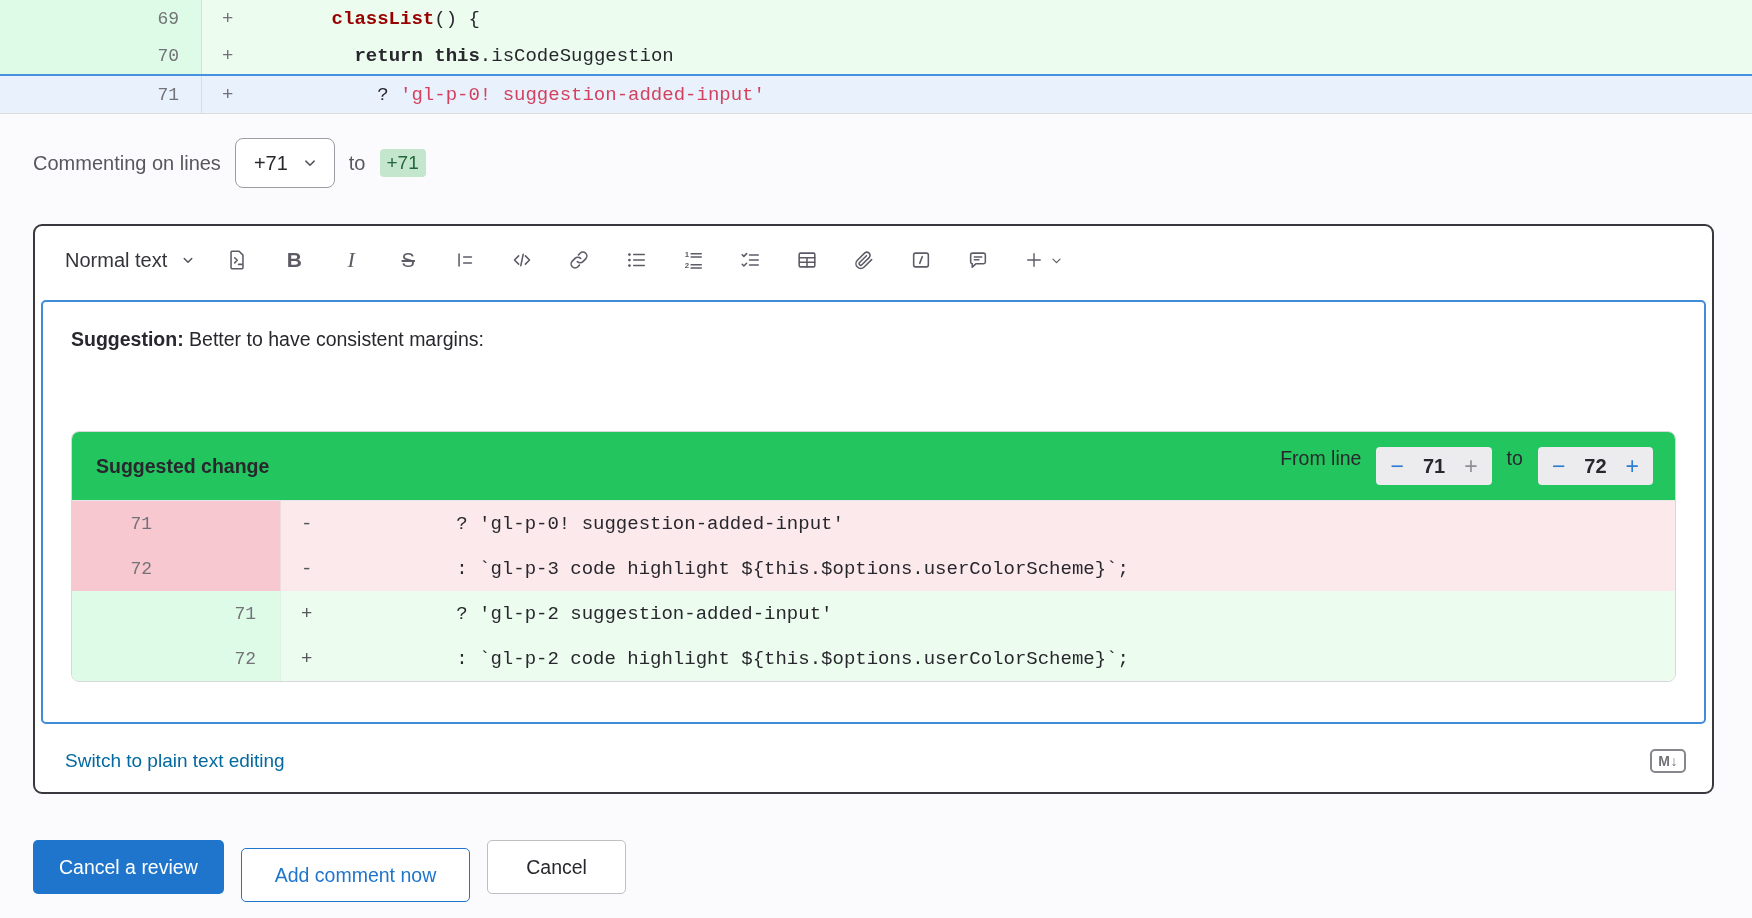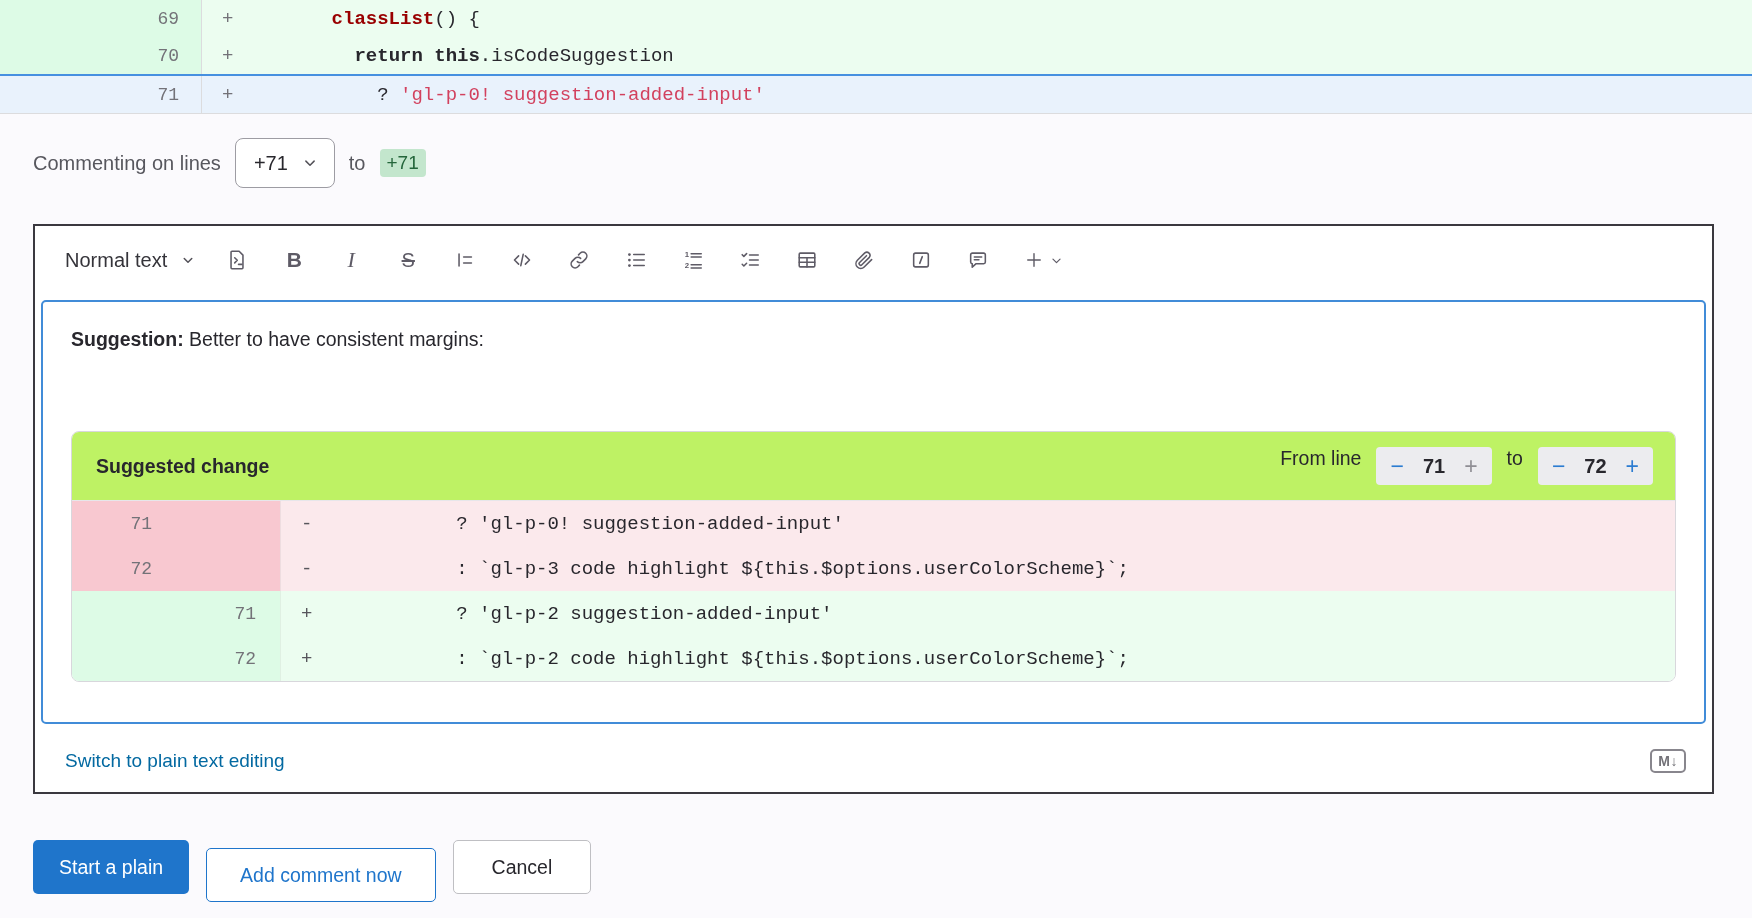--- a/index.html
+++ b/index.html
@@ -28,21 +28,21 @@
   .commenting-bar { display: flex; align-items: center; gap: 14px; margin: 24px 0 0 33px;
     font-size: 20px; color: #57575e; }
   .line-dropdown { display: flex; align-items: center; gap: 13px; height: 50px; padding: 0 15px 0 18px;
     background: #fff; border: 1px solid #9d9ca3; border-radius: 8px; font-size: 20px; color: #28272d;
     cursor: pointer; font-family: inherit; }
   .chev { width: 18px; height: 18px; }
   .chev path { fill: none; stroke: #535158; stroke-width: 2; stroke-linecap: round; stroke-linejoin: round; }
   .line-badge { background: #c3e6cd; color: #24663b; font-size: 19px; padding: 3px 7px; border-radius: 4px; }
 
   
-  .editor { margin: 36px 38px 0 33px; background: #fff; border: 2px solid #3a383f; border-radius: 0; }
+  .editor { margin: 36px 38px 0 33px; background: #fff; border: 2px solid #3a383f; border-radius: 9px; }
   .toolbar { height: 68px; display: flex; align-items: center; padding: 0 12px 0 30px; }
   .text-style { display: flex; align-items: center; gap: 12px; font-size: 20px; color: #35343a;
     margin-right: 20px; background: none; border: none; font-family: inherit; cursor: pointer; }
   .tb-btn { width: 40px; height: 40px; margin-right: 17px; display: flex; align-items: center;
     justify-content: center; color: #5e5b66; background: none; border: none; border-radius: 4px; cursor: pointer; }
   .tb-btn svg { width: 22px; height: 22px; }
   .tb-btn svg path, .tb-btn svg rect, .tb-btn svg circle { fill: none; stroke: currentColor;
     stroke-width: 1.7; stroke-linecap: round; stroke-linejoin: round; }
   .tb-btn svg .f { fill: currentColor; stroke: none; }
   .tb-btn svg text { fill: currentColor; stroke: none; font: 700 8.5px "Liberation Sans", sans-serif; }
@@ -50,21 +50,21 @@
   .glyph-i { font-style: italic; font-family: "Liberation Serif", serif; font-size: 22px; }
   .glyph-s { font-size: 20px; text-decoration: line-through; }
   .tb-more { width: 58px; }
   .tb-more svg.plus { width: 20px; height: 20px; margin-right: 4px; }
 
   .editor-content { margin: 6px; border: 2px solid #418cd8; border-radius: 5px; padding: 26px 28px 40px; }
   .suggest-text { font-size: 19.5px; margin-bottom: 80px; color: #28272d; }
   .suggest-text b { font-weight: 700; }
 
   .suggest-box { border: 1px solid #d8d7dc; border-radius: 8px; overflow: hidden; }
-  .suggest-header { height: 69px; background: #bef264; border-bottom: 1px solid #e7e6ea; display: flex;
+  .suggest-header { height: 69px; background: #22c55e; border-bottom: 1px solid #e7e6ea; display: flex;
     align-items: center; justify-content: space-between; padding: 0 22px 0 24px; }
   .suggest-title { font-size: 19.5px; font-weight: 700; }
   .range { display: flex; align-items: flex-start; gap: 15px; font-size: 19.5px; }
   .stepper { display: flex; align-items: center; gap: 19px; height: 38px; padding: 0 14px;
     background: #ececef; border-radius: 4px; }
   .step-btn { background: none; border: none; font-size: 23px; line-height: 1; color: #2c7cd1;
     cursor: pointer; padding: 0; font-family: inherit; }
   .step-btn.disabled { color: #8f8e94; }
   .step-val { font-size: 20px; font-weight: 700; }
 
@@ -308,21 +308,21 @@
       </div>
     </div>
 
     <div class="editor-footer">
       <button class="switch-link">Switch to plain text editing</button>
       <span class="md-badge">M↓</span>
     </div>
   </div>
 
   <div class="actions">
-    <button class="btn btn-primary">Start a plain</button>
+    <button class="btn btn-primary">Cancel a review</button>
     <button class="btn btn-outline">Add comment now</button>
     <button class="btn btn-default">Cancel</button>
   </div>
 
   <div class="bottom-strip">
     <div class="gut"></div>
   </div>
 </div>
 
 </body></html>

